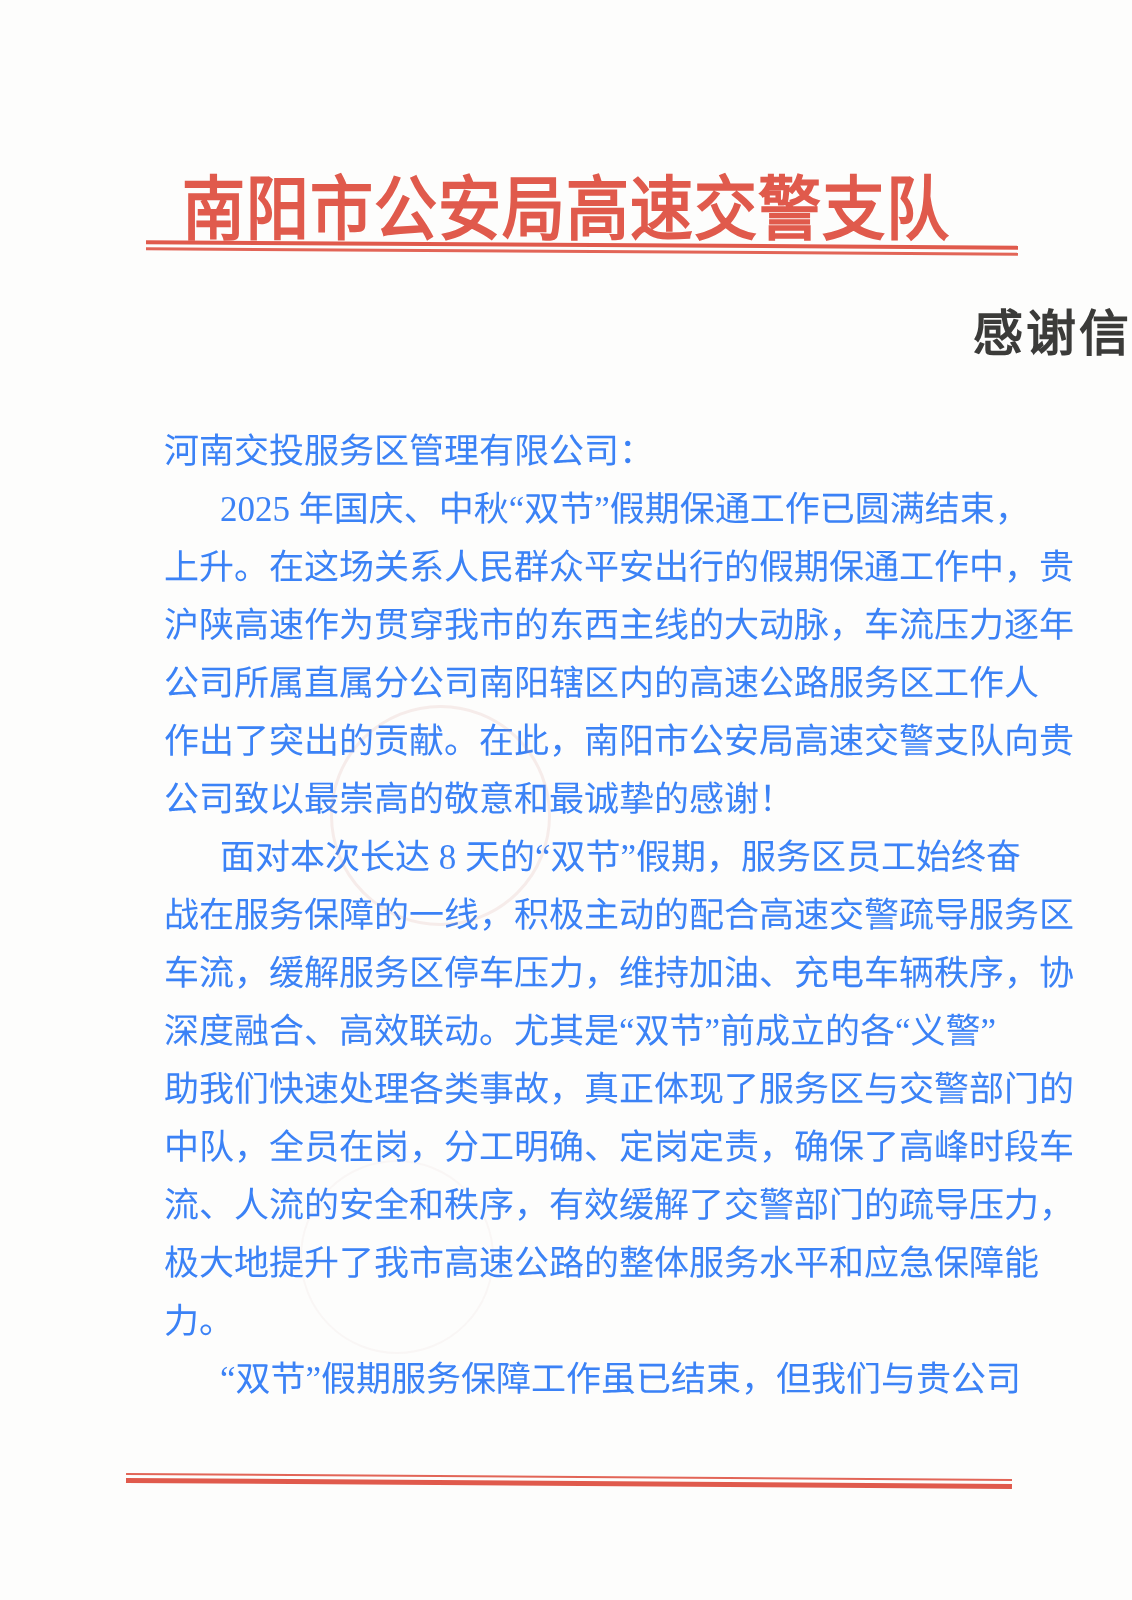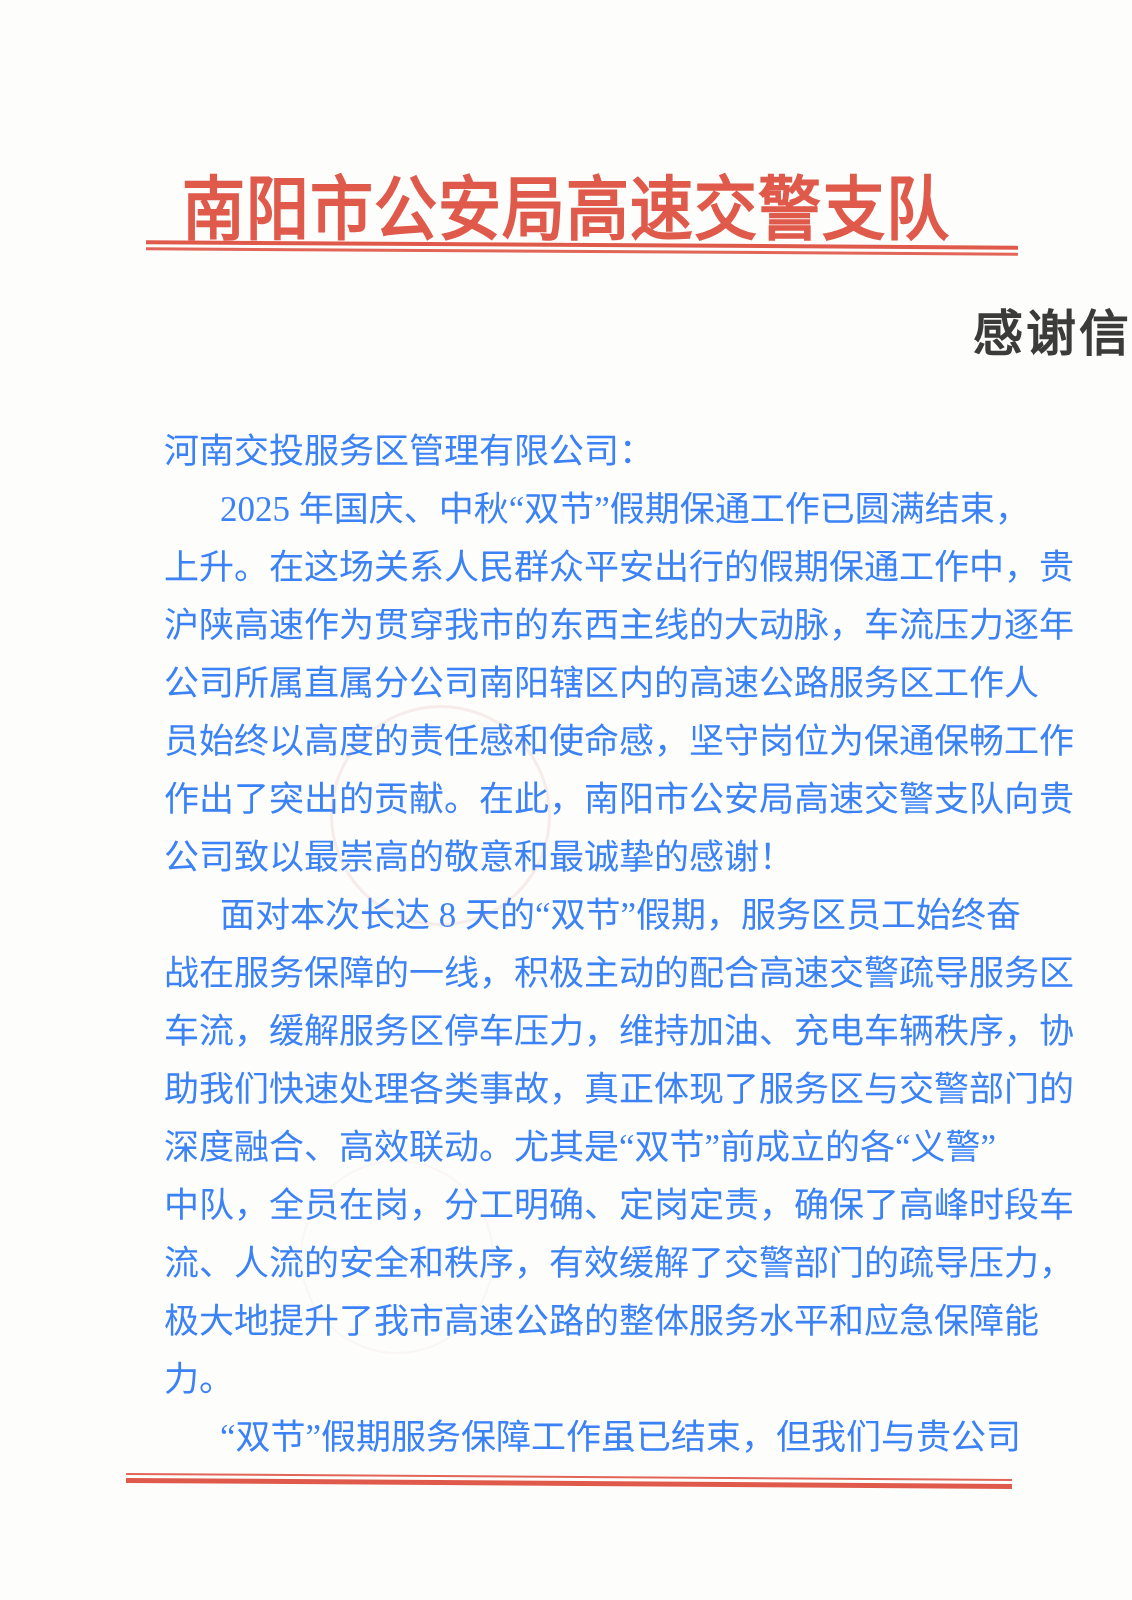--- a/index.html
+++ b/index.html
@@ -135,29 +135,28 @@
   <div class="doc-title">感谢信</div>
 
   <div class="body-block">
 
     <div class="salutation">河南交投服务区管理有限公司：</div>
 
     <div class="line ind">2025 年国庆、中秋“双节”假期保通工作已圆满结束，</div>
     <div class="line">上升。在这场关系人民群众平安出行的假期保通工作中，贵</div>
     <div class="line">沪陕高速作为贯穿我市的东西主线的大动脉，车流压力逐年</div>
     <div class="line">公司所属直属分公司南阳辖区内的高速公路服务区工作人</div>
-    <div class="line">员始终以高度的责任感和使命感，坚守岗位为保通保畅工作</div>
     <div class="line">作出了突出的贡献。在此，南阳市公安局高速交警支队向贵</div>
     <div class="line end">公司致以最崇高的敬意和最诚挚的感谢！</div>
 
     <div class="line ind">面对本次长达 8 天的“双节”假期，服务区员工始终奋</div>
     <div class="line">战在服务保障的一线，积极主动的配合高速交警疏导服务区</div>
     <div class="line">车流，缓解服务区停车压力，维持加油、充电车辆秩序，协</div>
+    <div class="line">深度融合、高效联动。尤其是“双节”前成立的各“义警”</div>
     <div class="line">助我们快速处理各类事故，真正体现了服务区与交警部门的</div>
-    <div class="line">深度融合、高效联动。尤其是“双节”前成立的各“义警”</div>
     <div class="line">中队，全员在岗，分工明确、定岗定责，确保了高峰时段车</div>
     <div class="line">流、人流的安全和秩序，有效缓解了交警部门的疏导压力，</div>
     <div class="line">极大地提升了我市高速公路的整体服务水平和应急保障能</div>
     <div class="line end">力。</div>
 
     <div class="line ind">“双节”假期服务保障工作虽已结束，但我们与贵公司</div>
 
   </div>
 
   <div class="seal-ghost"></div>

